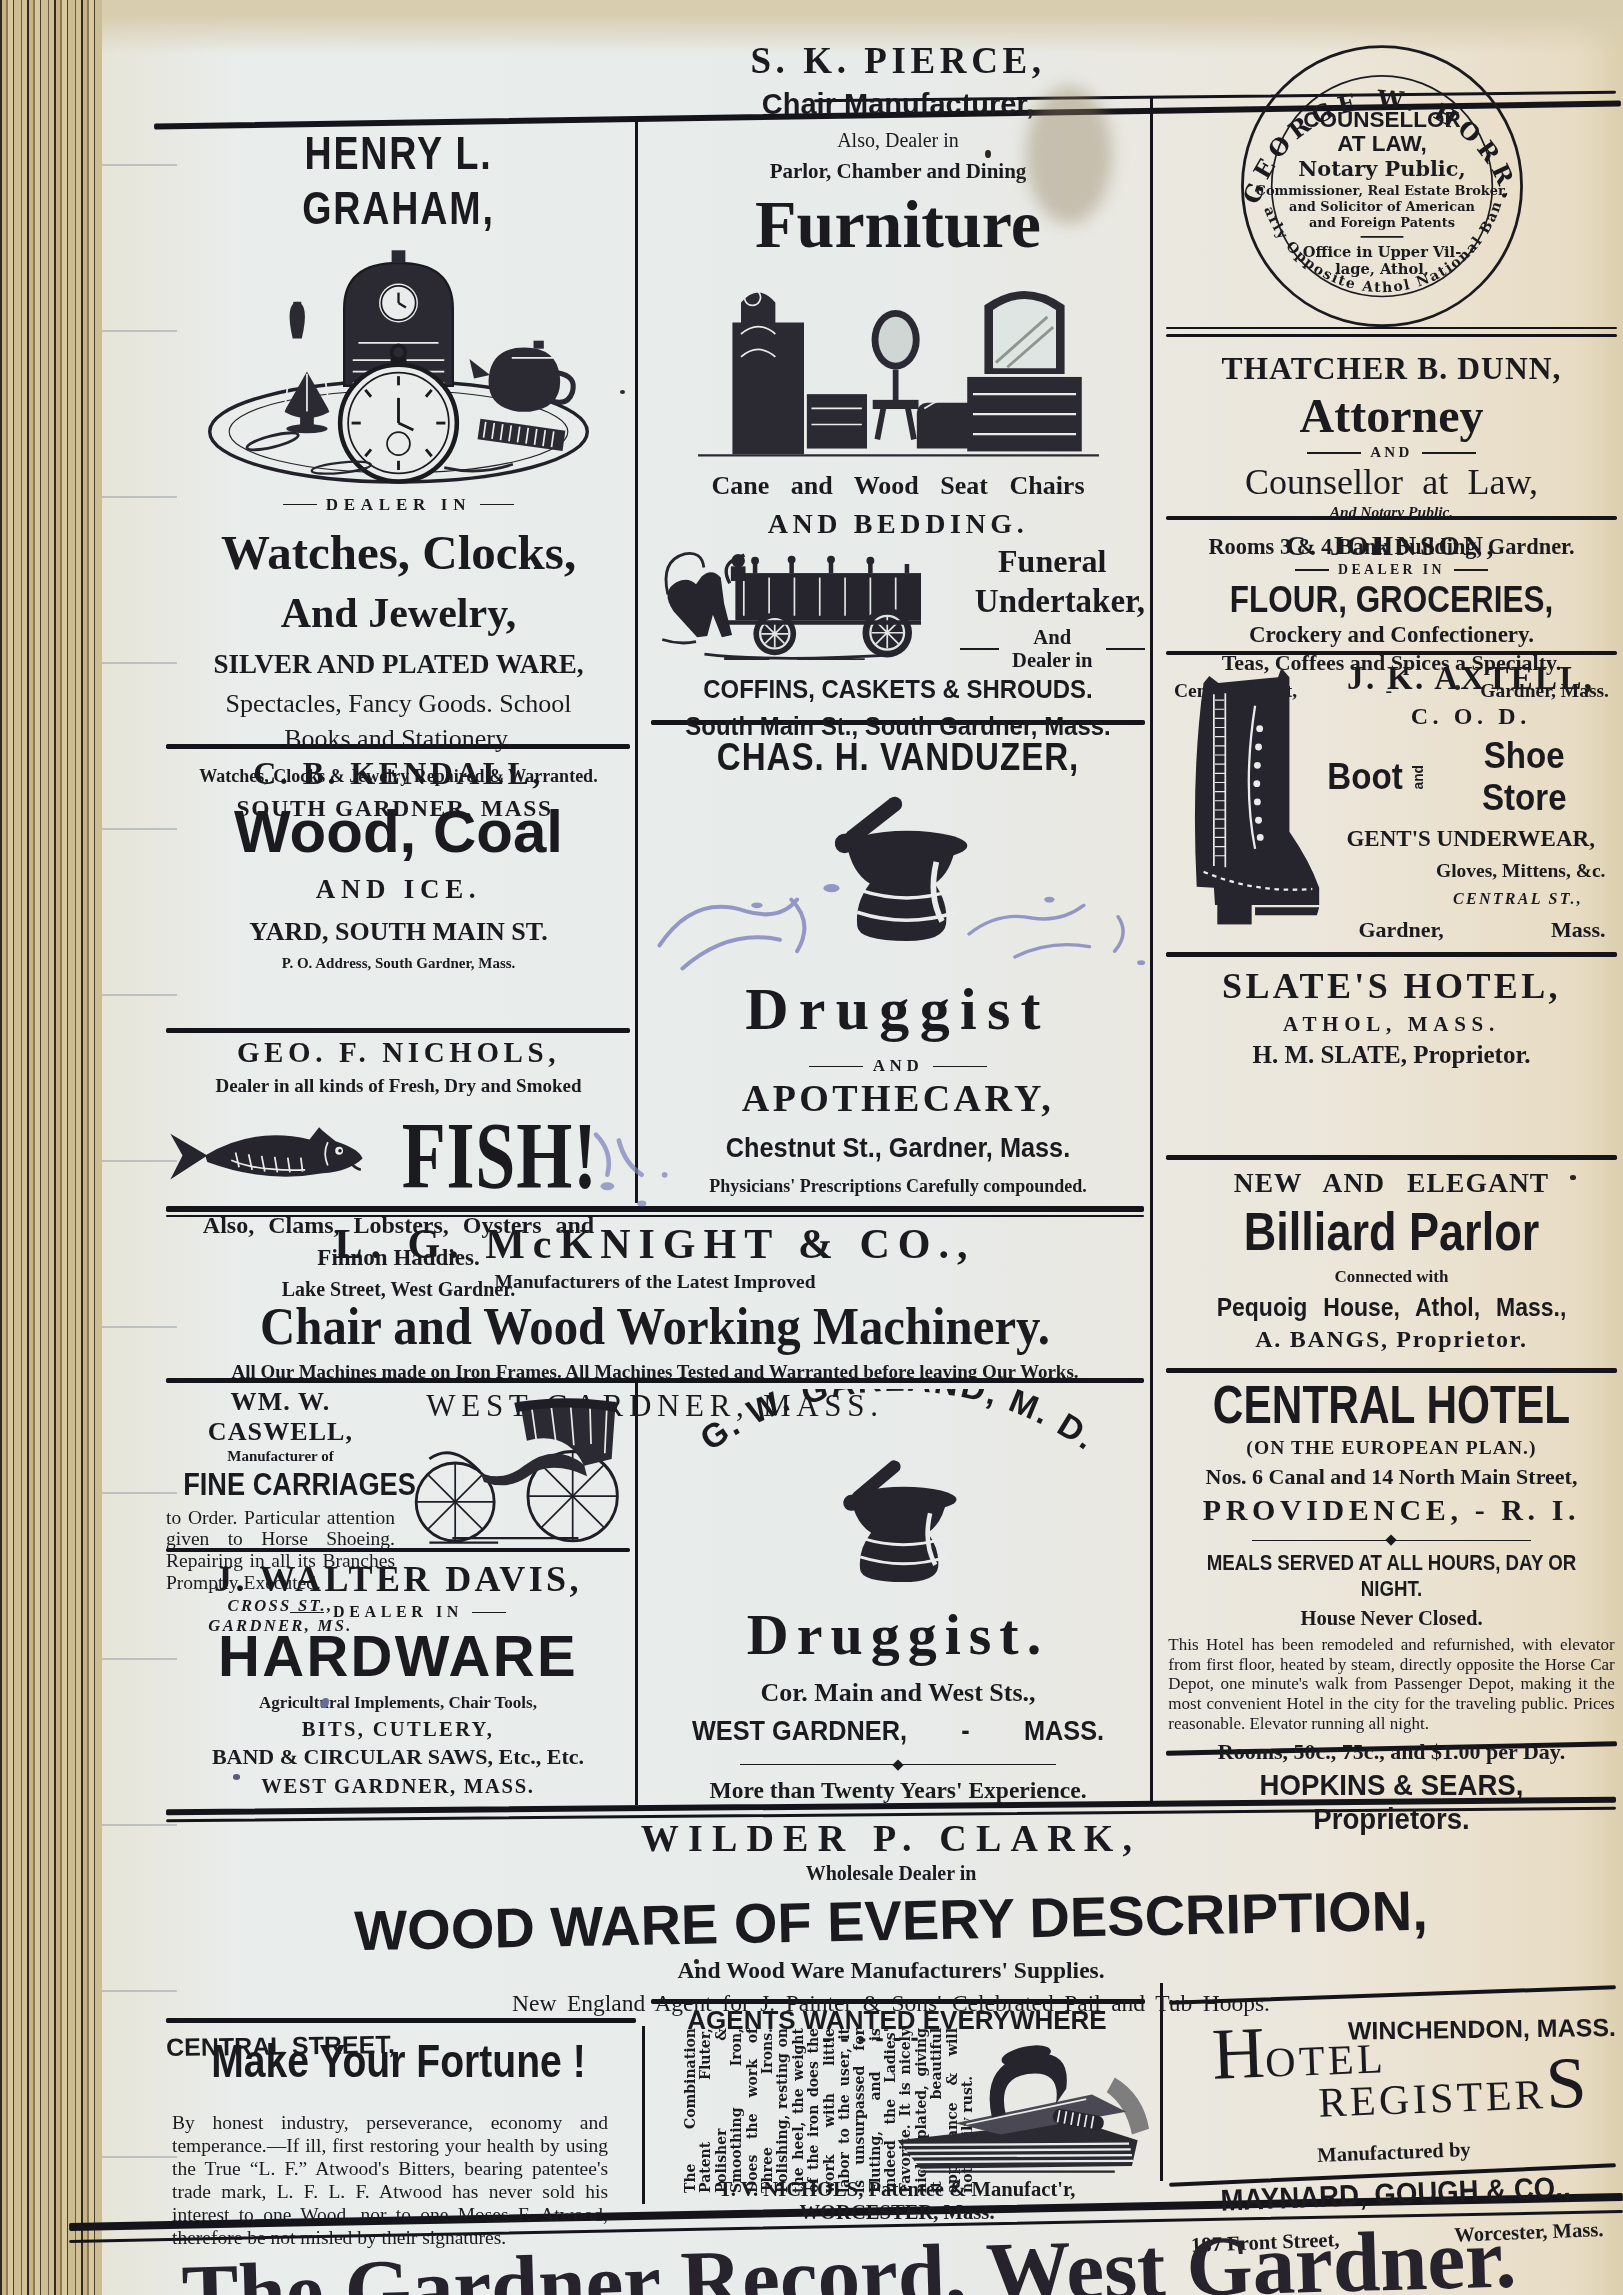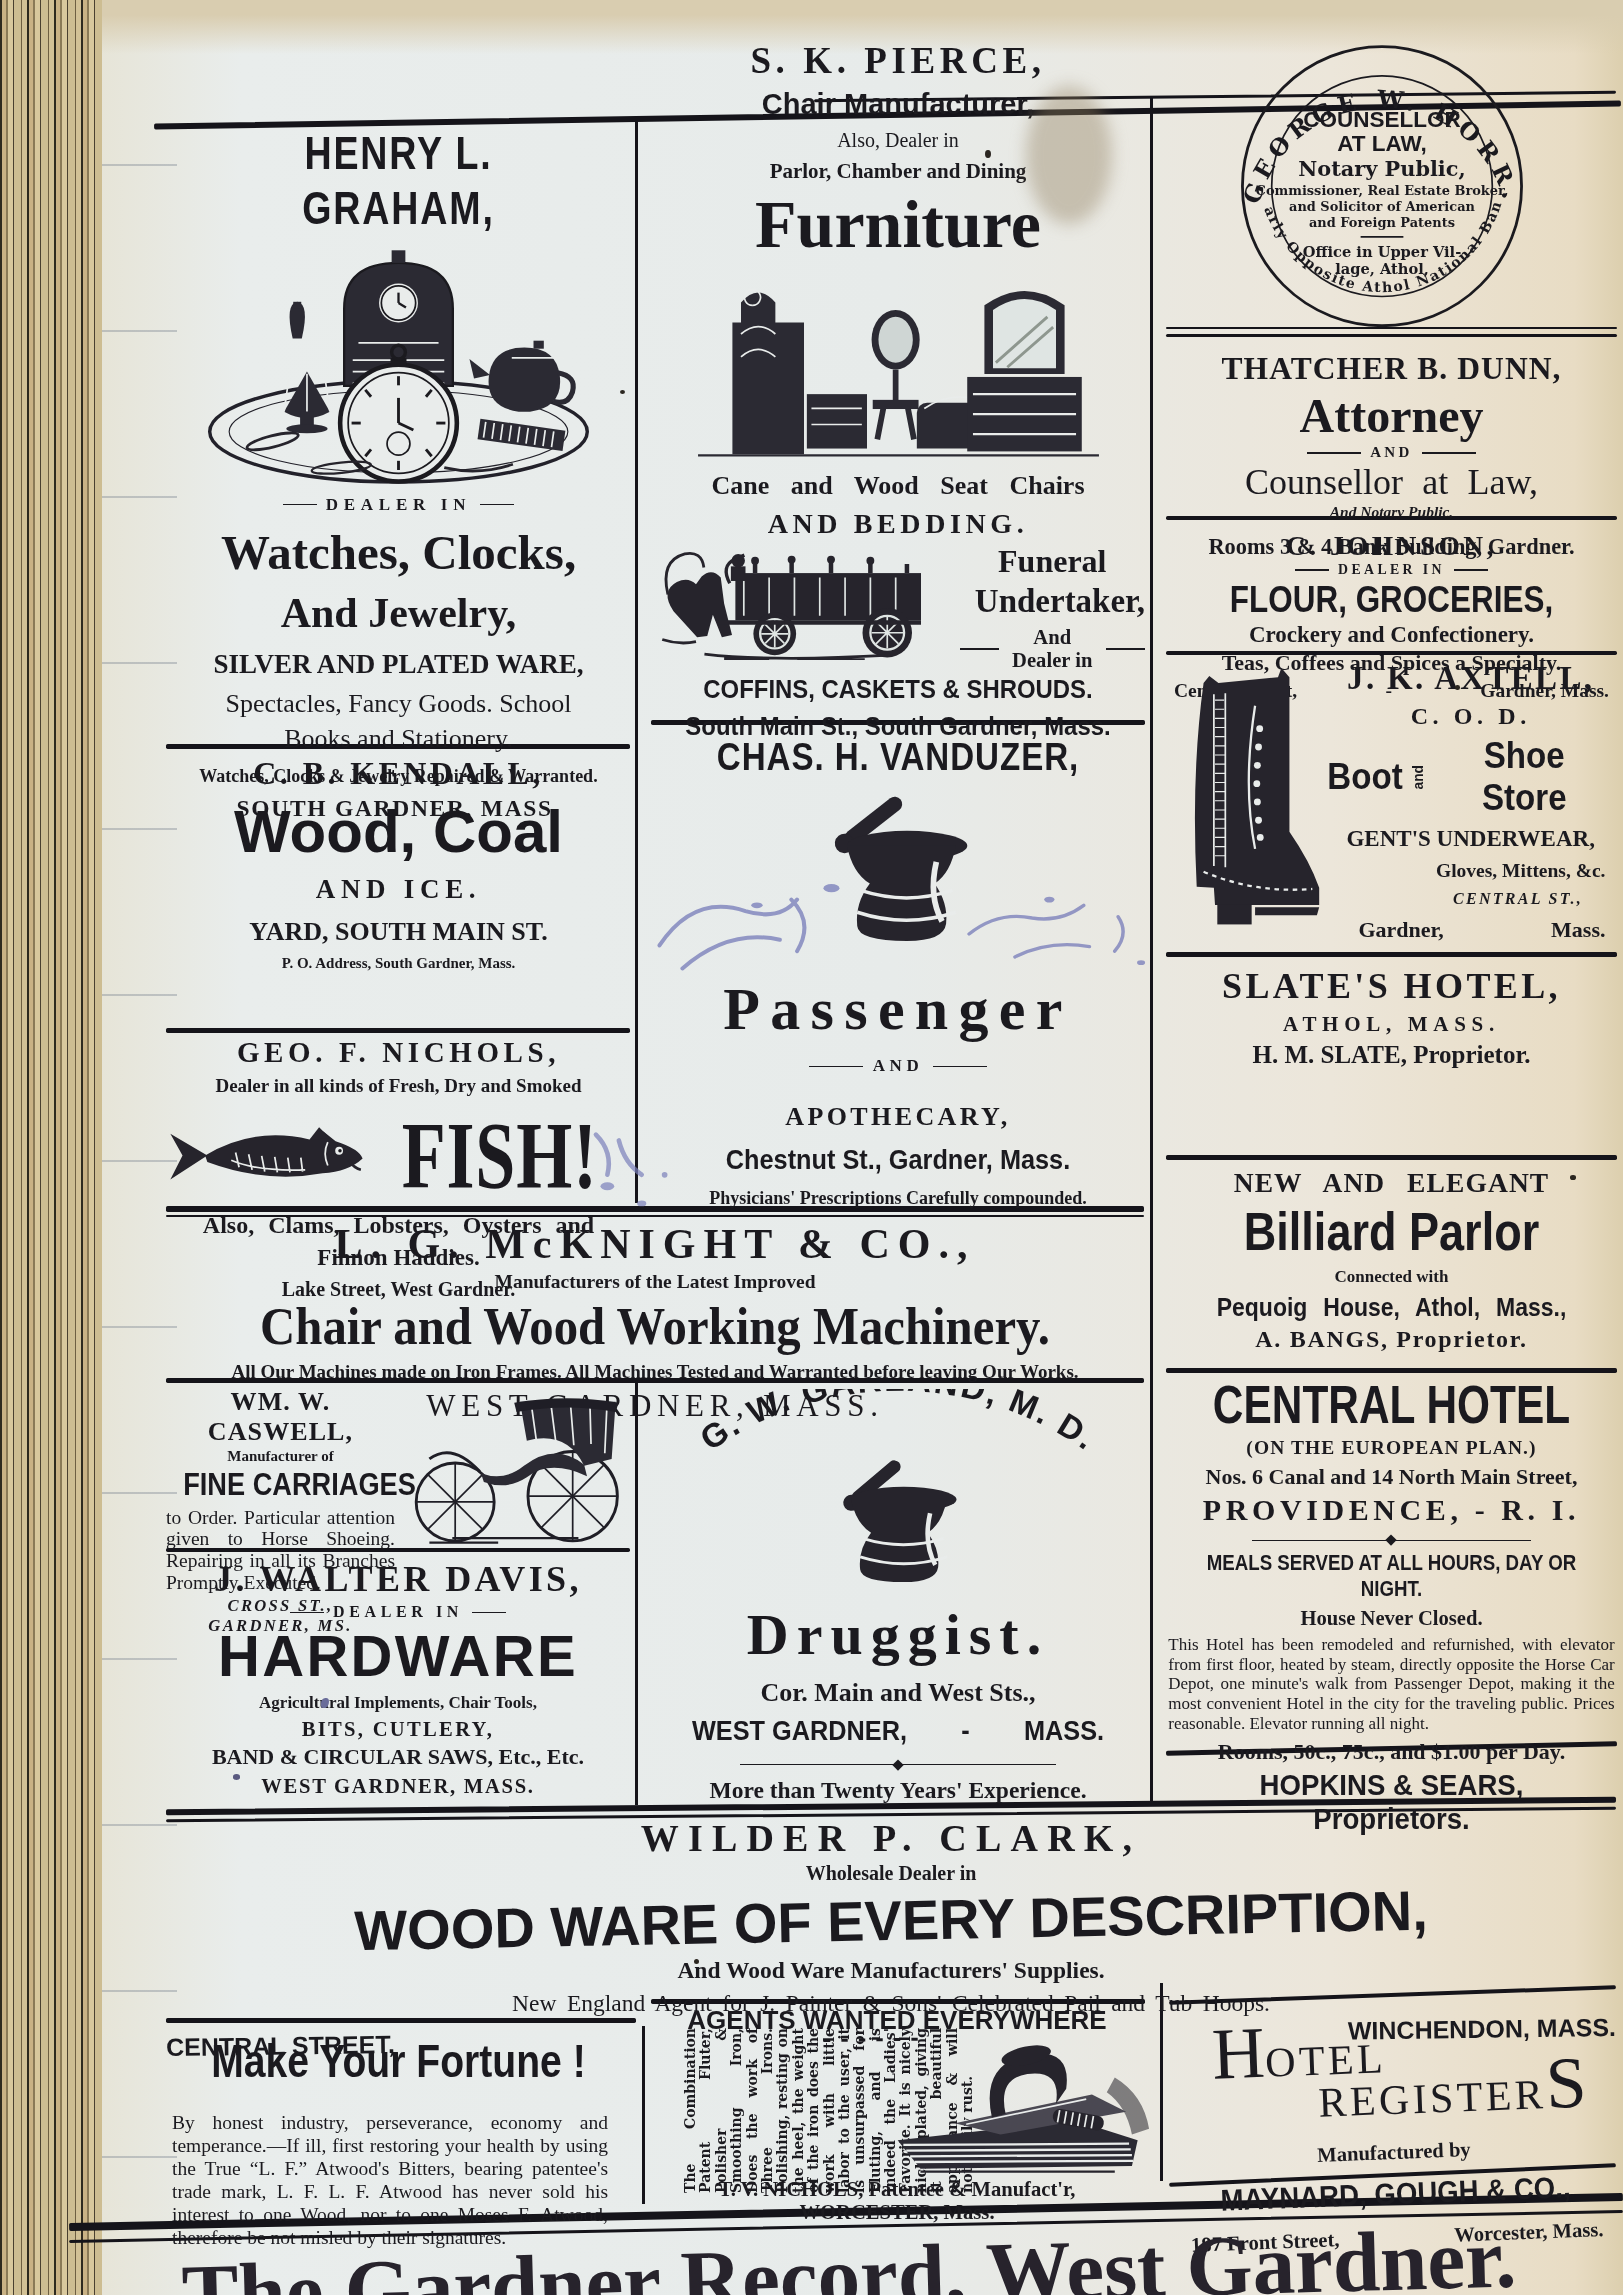--- a/index.html
+++ b/index.html
@@ -226,23 +226,23 @@
     <svg width="195" height="172" viewBox="0 0 340 300" style="margin-top:13.8px">
       <g transform="rotate(-38 110 60)">
           <rect x="70" y="48" width="120" height="26" rx="13" fill="#26242c"></rect>
           <circle cx="66" cy="61" r="17" fill="#26242c"></circle>
         </g>
       <ellipse cx="185" cy="92" rx="105" ry="26" fill="#26242c"></ellipse>
       <path d="M80 92 q10 48 40 66 q-26 34 -22 74 q2 26 87 26 q64 0 68 -30 q4 -36 -20 -70 q28 -18 37 -66 Z" fill="#26242c"></path>
       <path d="M104 170 q80 26 160 0 M98 208 q86 28 172 0" stroke="#e9eceb" stroke-width="6" fill="none"></path>
       <path d="M236 120 q-14 60 10 104" stroke="#e9eceb" stroke-width="10" fill="none"></path>
     </svg>
-    <div class="b" style="font-size:60px;letter-spacing:10.3px;margin-top:8px">Passenger</div>
+    <div class="b" style="font-size:60px;letter-spacing:10.3px;margin-top:8px">Druggist</div>
     <div class="dl b" style="font-size:17px;letter-spacing:4.6px;margin-top:12.6px">AND</div>
-    <div class="b" style="font-size:26px;letter-spacing:3.4px;margin-top:26px">APOTHECARY,</div>
+    <div class="b" style="font-size:38px;letter-spacing:3.4px;margin-top:0">APOTHECARY,</div>
     <div class="b sans cx92" style="font-size:27.5px;margin-top:11.5px">Chestnut St., Gardner, Mass.</div>
     <div class="b" style="font-size:18px;margin-top:12.6px">Physicians' Prescriptions Carefully compounded.</div>
   </div>
 
   <svg width="516" height="138" viewBox="0 0 900 240" style="position:absolute;left:648px;top:865px;opacity:.78">
     <path d="M20 140 q60 -90 150 -60 q60 18 90 -20 M60 180 q80 -70 170 -50 M250 60 q40 40 10 90" stroke="#7b80bb" stroke-width="7" fill="none" stroke-linecap="round"></path>
     <path d="M560 120 q50 -40 110 -28 q50 8 90 -22 M640 160 q60 -30 130 -18 M820 90 q20 30 -6 60" stroke="#7b80bb" stroke-width="6" fill="none" stroke-linecap="round"></path>
     <ellipse cx="320" cy="40" rx="14" ry="7" fill="#7b80bb"></ellipse>
       <ellipse cx="190" cy="70" rx="10" ry="5" fill="#7b80bb"></ellipse>
     <ellipse cx="700" cy="60" rx="9" ry="5" fill="#7b80bb"></ellipse>

